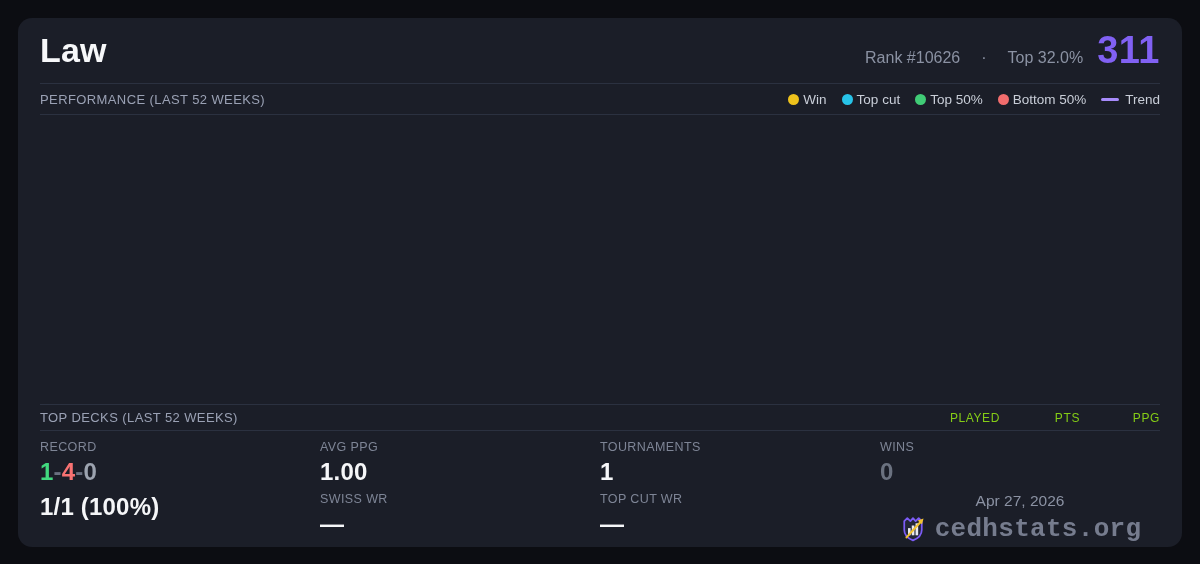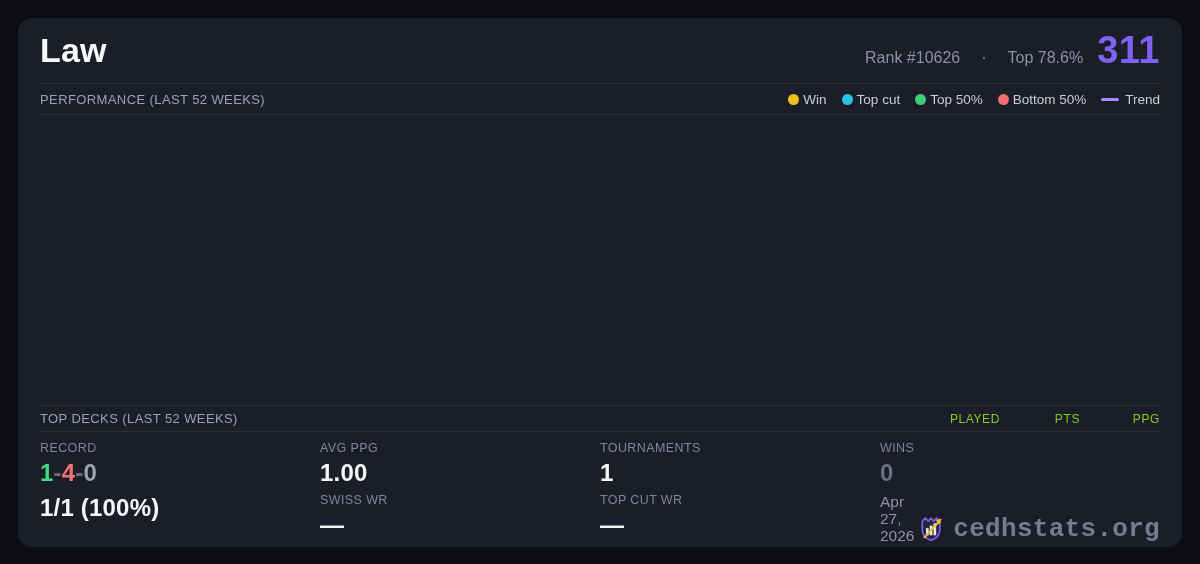--- a/index.html
+++ b/index.html
@@ -129,22 +129,22 @@
     letter-spacing: 0.2px;
   }
   .rec-win  { color: #42d97f; }
   .rec-loss { color: #f87272; }
   .rec-draw { color: #9ca3af; }
   .rec-sep  { color: #6a7180; }
   .dim-value { color: #6b7280; }
   
   .footer-cell {
     display: flex;
-    flex-direction: row;
-    align-items: flex-end;
+    flex-direction: column;
+    align-items: center;
     justify-content: flex-start;
   }
   .date {
     font-size: 15.5px;
     color: #8b92a3;
     line-height: 17px;
     margin-top: 1px;
   }
   .brand {
     display: flex;
@@ -165,21 +165,21 @@
 <body>
 
 <div class="card">
 
   <div class="header-row">
     <div class="title">Law</div>
     <div class="header-right">
       <div class="rank-line">
         <span>Rank #10626</span>
         <span>·</span>
-        <span>Top 78.6%</span>
+        <span>Top 32.0%</span>
       </div>
       <div class="points">311</div>
     </div>
   </div>
 
   <div class="perf-row">
     <div class="section-label">PERFORMANCE (LAST 52 WEEKS)</div>
     <div class="legend">
       <div class="legend-item">
         <span class="dot" style="background-color: rgb(238, 194, 28);"></span>

